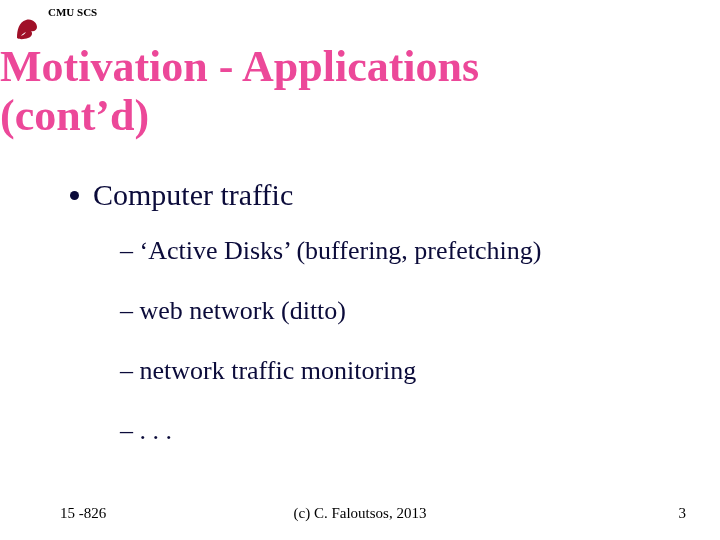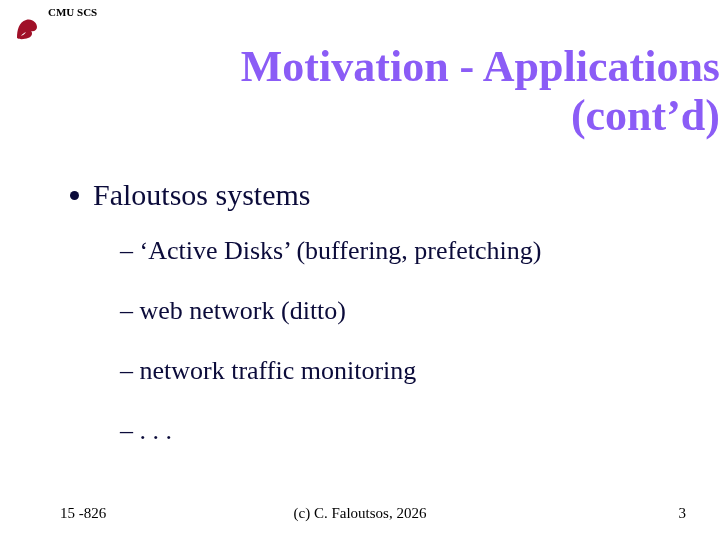--- a/index.html
+++ b/index.html
@@ -28,22 +28,22 @@
   .logo {
     position: absolute;
     top: 16px;
     left: 14px;
   }
   .title {
     position: absolute;
     top: 42px;
     left: 0;
     width: 720px;
-    text-align: right;
-    color: #8b5cf6;
+    text-align: left;
+    color: #ec4899;
     font-weight: bold;
     font-size: 44px;
     line-height: 1.12;
   }
   .bullet-row {
     position: absolute;
     left: 70px;
     top: 178px;
     display: flex;
     align-items: center;
@@ -108,25 +108,25 @@
   <span class="header-label">CMU SCS</span>
 </div>
 
 <div class="title">
   <div>Motivation - Applications</div>
   <div>(cont’d)</div>
 </div>
 
 <div class="bullet-row">
   <span class="disc"></span>
-  <span class="bullet-text">Faloutsos systems</span>
+  <span class="bullet-text">Computer traffic</span>
 </div>
 
 <div class="sub" style="top:236px;">– ‘Active Disks’ (buffering, prefetching)</div>
 <div class="sub" style="top:296px;">– web network (ditto)</div>
 <div class="sub" style="top:356px;text-align:right;">– network traffic monitoring</div>
 <div class="sub" style="top:416px;">– . . .</div>
 
 <div class="footer">
   <span class="footer-left">15 -826</span>
-  <span class="footer-center">(c) C. Faloutsos, 2026</span>
+  <span class="footer-center">(c) C. Faloutsos, 2013</span>
   <span class="footer-right">3</span>
 </div>
 
 </body></html>

